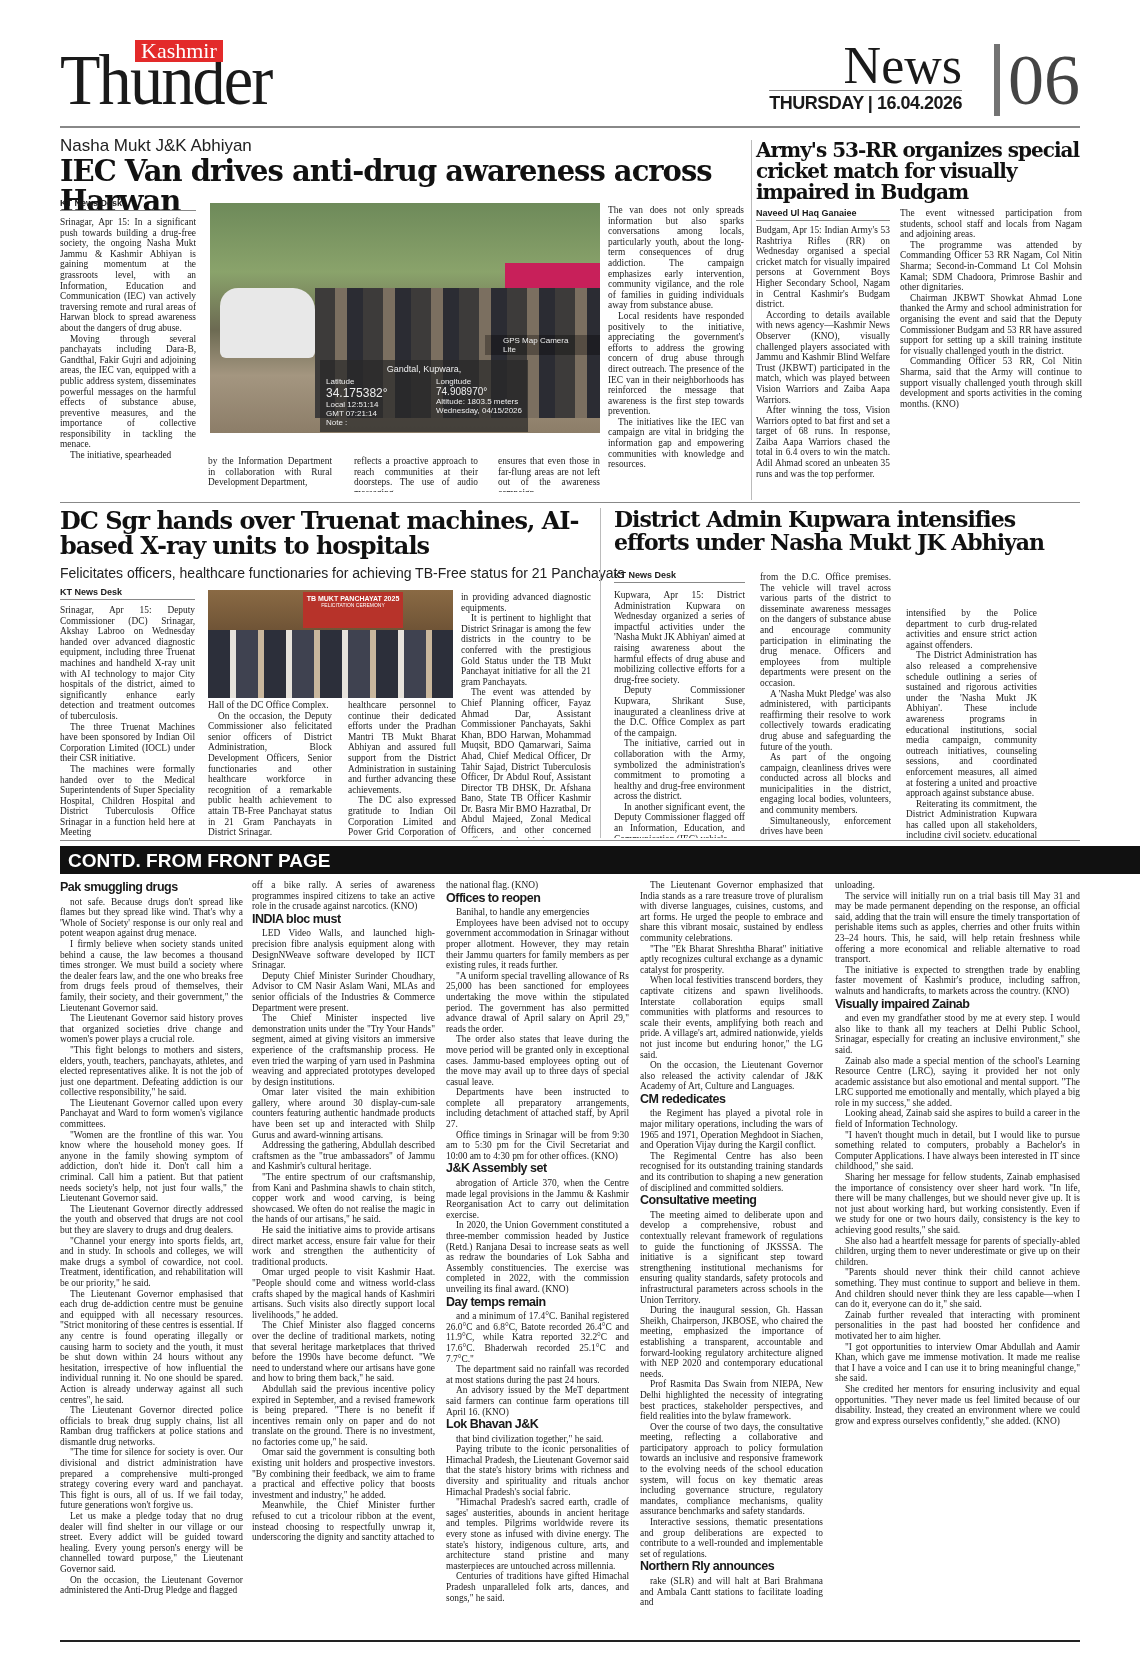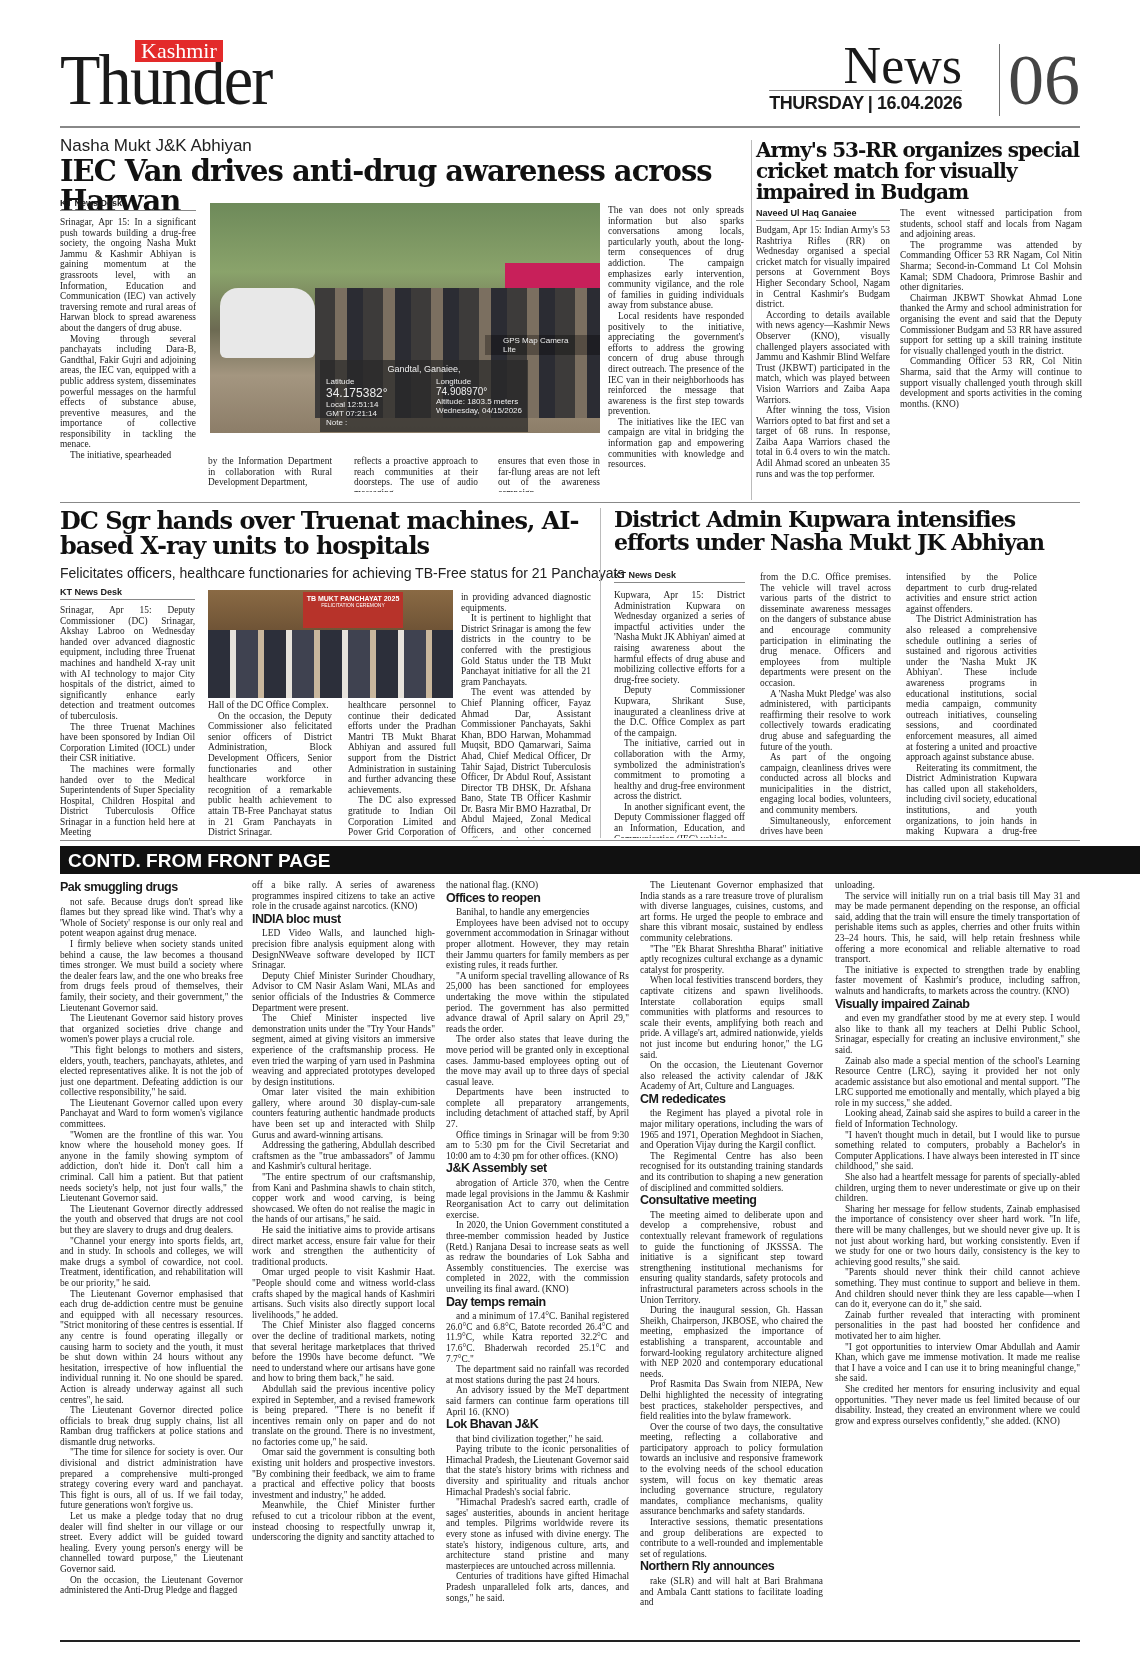--- a/index.html
+++ b/index.html
@@ -4,21 +4,21 @@
 <style>
 *{box-sizing:border-box;margin:0;padding:0}
 body{width:1140px;height:1669px;background:#fff;font-family:"DejaVu Serif",serif;color:#1a1a1a;position:relative;overflow:hidden}
 .abs{position:absolute}
 
 #mast{left:60px;top:38px;width:1020px;height:80px}
 .logo-kashmir{position:absolute;left:75px;top:2px;background:#e32a2a;color:#fff;font-family:"Liberation Serif",serif;font-size:22px;padding:0 6px;line-height:22px}
 .logo-thunder{position:absolute;left:0;top:6px;font-family:"Liberation Serif",serif;font-size:72px;line-height:72px;letter-spacing:-2px;transform:scaleX(0.92);transform-origin:left}
 .news-word{position:absolute;right:118px;top:2px;font-family:"Liberation Serif",serif;font-size:52px;line-height:52px}
 .news-date{position:absolute;right:118px;top:52px;font-family:"Liberation Sans",sans-serif;font-size:18px;border-top:1px solid #888;padding-top:2px;font-weight:bold;letter-spacing:-0.5px}
-.page-no{position:absolute;right:0;top:6px;font-family:"Liberation Serif",serif;font-size:72px;line-height:72px;color:#444;border-left:1px solid #737373;padding-left:8px}
+.page-no{position:absolute;right:0;top:6px;font-family:"Liberation Serif",serif;font-size:72px;line-height:72px;color:#444;border-left:6px solid #737373;padding-left:8px}
 .rule{position:absolute;background:#888;height:1px}
 .rule-dark{position:absolute;background:#222;height:2px}
 .vrule{position:absolute;background:#bbb;width:1px}
 
 .kicker{font-family:"Liberation Sans",sans-serif;font-size:17px;color:#222}
 .head{font-family:"DejaVu Serif",serif;font-weight:bold;color:#111;letter-spacing:-1px;line-height:1.05}
 .byline{font-family:"Liberation Sans",sans-serif;font-weight:bold;font-size:9px;border-bottom:1px solid #888;padding-bottom:2px}
 .body{font-family:"Liberation Serif",serif;font-size:9.4px;line-height:10.6px;text-align:justify;color:#1a1a1a;overflow:hidden}
 .body p{text-indent:10px}
 .sub{font-family:"Liberation Sans",sans-serif;font-size:14px;color:#222}
@@ -46,21 +46,21 @@
     <p style="text-indent: 0px;">Srinagar, Apr 15: In a significant push towards building a drug-free society, the ongoing Nasha Mukt Jammu &amp; Kashmir Abhiyan is gaining momentum at the grassroots level, with an Information, Education and Communication (IEC) van actively traversing remote and rural areas of Harwan block to spread awareness about the dangers of drug abuse.</p>
     <p>Moving through several panchayats including Dara-B, Gandthal, Fakir Gujri and adjoining areas, the IEC van, equipped with a public address system, disseminates powerful messages on the harmful effects of substance abuse, preventive measures, and the importance of collective responsibility in tackling the menace.</p>
     <p>The initiative, spearheaded</p>
   </div>
 
 <div class="abs photo" style="left:210px;top:203px;width:390px;height:230px;background:linear-gradient(180deg,#6e8a5a 0%,#8aa36b 30%,#6c6a52 55%,#a49680 75%,#8c7d68 100%)">
   <div class="abs" style="left:10px;top:85px;width:95px;height:70px;background:#e8e8e8;border-radius:18px 22px 6px 6px"></div>
   <div class="abs" style="left:295px;top:60px;width:95px;height:60px;background:#c8205a"></div>
   <div class="abs" style="left:105px;top:85px;width:290px;height:130px;background:repeating-linear-gradient(90deg,#3d3b3a 0 20px,#7b6f60 20px 32px,#2b2c33 32px 48px)"></div>
   <div class="gps-box" style="left:110px;top:157px;width:208px;height:72px;padding:4px 6px">
-    <div style="text-align:center;font-size:9px;margin-bottom:3px">Gandtal, Ganaiee,</div>
+    <div style="text-align:center;font-size:9px;margin-bottom:3px">Gandtal, Kupwara,</div>
     <div style="display:flex;justify-content:space-between">
       <div>
         <div>Latitude</div>
         <div style="font-size:12px">34.175382°</div>
         <div>Local 12:51:14</div>
         <div>GMT 07:21:14</div>
         <div>Note :</div>
       </div>
       <div>
         <div>Longitude</div>
@@ -139,21 +139,21 @@
     <p>The initiative, carried out in collaboration with the Army, symbolized the administration's commitment to promoting a healthy and drug-free environment across the district.</p>
     <p>In another significant event, the Deputy Commissioner flagged off an Information, Education, and Communication (IEC) vehicle</p>
   </div>
 <div class="abs body" style="left:760px;top:572px;width:131px;height:266px">
     <p style="text-indent: 0px;">from the D.C. Office premises. The vehicle will travel across various parts of the district to disseminate awareness messages on the dangers of substance abuse and encourage community participation in eliminating the drug menace. Officers and employees from multiple departments were present on the occasion.</p>
     <p>A 'Nasha Mukt Pledge' was also administered, with participants reaffirming their resolve to work collectively towards eradicating drug abuse and safeguarding the future of the youth.</p>
     <p>As part of the ongoing campaign, cleanliness drives were conducted across all blocks and municipalities in the district, engaging local bodies, volunteers, and community members.</p>
     <p>Simultaneously, enforcement drives have been</p>
   </div>
 <div class="abs body" style="left:906px;top:572px;width:131px;height:266px">
-    <p style="text-indent: 0px;">intensified by the Police department to curb drug-related activities and ensure strict action against offenders.</p>
+    <p style="text-indent: 0px; margin-top: 36px;">intensified by the Police department to curb drug-related activities and ensure strict action against offenders.</p>
     <p>The District Administration has also released a comprehensive schedule outlining a series of sustained and rigorous activities under the 'Nasha Mukt JK Abhiyan'. These include awareness programs in educational institutions, social media campaign, community outreach initiatives, counseling sessions, and coordinated enforcement measures, all aimed at fostering a united and proactive approach against substance abuse.</p>
     <p>Reiterating its commitment, the District Administration Kupwara has called upon all stakeholders, including civil society, educational institutions, and youth organizations, to join hands in making Kupwara a drug-free district.</p>
   </div>
 
 <div class="rule" style="left:60px;top:840px;width:1020px"></div>
 
 <div class="abs contd-bar" style="left:60px;top:846px;width:1128px;height:28px">CONTD. FROM FRONT PAGE</div>
 <div class="abs body" style="left:60px;top:880px;width:183px;height:770px">
     <div class="subhead">Pak smuggling drugs</div>
     <p>not safe. Because drugs don't spread like flames but they spread like wind. That's why a 'Whole of Society' response is our only real and potent weapon against drug menace.</p>
@@ -227,21 +227,21 @@
   </div>
 <div class="abs body" style="left:835px;top:880px;width:245px;height:770px">
     <p style="text-indent: 0px;">unloading.</p>
     <p>The service will initially run on a trial basis till May 31 and may be made permanent depending on the response, an official said, adding that the train will ensure the timely transportation of perishable items such as apples, cherries and other fruits within 23–24 hours. This, he said, will help retain freshness while offering a more economical and reliable alternative to road transport.</p>
     <p>The initiative is expected to strengthen trade by enabling faster movement of Kashmir's produce, including saffron, walnuts and handicrafts, to markets across the country. (KNO)</p>
     <div class="subhead">Visually impaired Zainab</div>
     <p>and even my grandfather stood by me at every step. I would also like to thank all my teachers at Delhi Public School, Srinagar, especially for creating an inclusive environment," she said.</p>
     <p>Zainab also made a special mention of the school's Learning Resource Centre (LRC), saying it provided her not only academic assistance but also emotional and mental support. "The LRC supported me emotionally and mentally, which played a big role in my success," she added.</p>
     <p>Looking ahead, Zainab said she aspires to build a career in the field of Information Technology.</p>
     <p>"I haven't thought much in detail, but I would like to pursue something related to computers, probably a Bachelor's in Computer Applications. I have always been interested in IT since childhood," she said.</p>
+    <p>Sharing her message for fellow students, Zainab emphasised the importance of consistency over sheer hard work. "In life, there will be many challenges, but we should never give up. It is not just about working hard, but working consistently. Even if we study for one or two hours daily, consistency is the key to achieving good results," she said.</p>
     <p>She also had a heartfelt message for parents of specially-abled children, urging them to never underestimate or give up on their children.</p>
-    <p>Sharing her message for fellow students, Zainab emphasised the importance of consistency over sheer hard work. "In life, there will be many challenges, but we should never give up. It is not just about working hard, but working consistently. Even if we study for one or two hours daily, consistency is the key to achieving good results," she said.</p>
     <p>"Parents should never think their child cannot achieve something. They must continue to support and believe in them. And children should never think they are less capable—when I can do it, everyone can do it," she said.</p>
     <p>Zainab further revealed that interacting with prominent personalities in the past had boosted her confidence and motivated her to aim higher.</p>
     <p>"I got opportunities to interview Omar Abdullah and Aamir Khan, which gave me immense motivation. It made me realise that I have a voice and I can use it to bring meaningful change," she said.</p>
     <p>She credited her mentors for ensuring inclusivity and equal opportunities. "They never made us feel limited because of our disability. Instead, they created an environment where we could grow and express ourselves confidently," she added. (KNO)</p>
   </div>
 
 <div class="rule-dark" style="left:60px;top:1640px;width:1020px"></div>
 
 </body></html>

